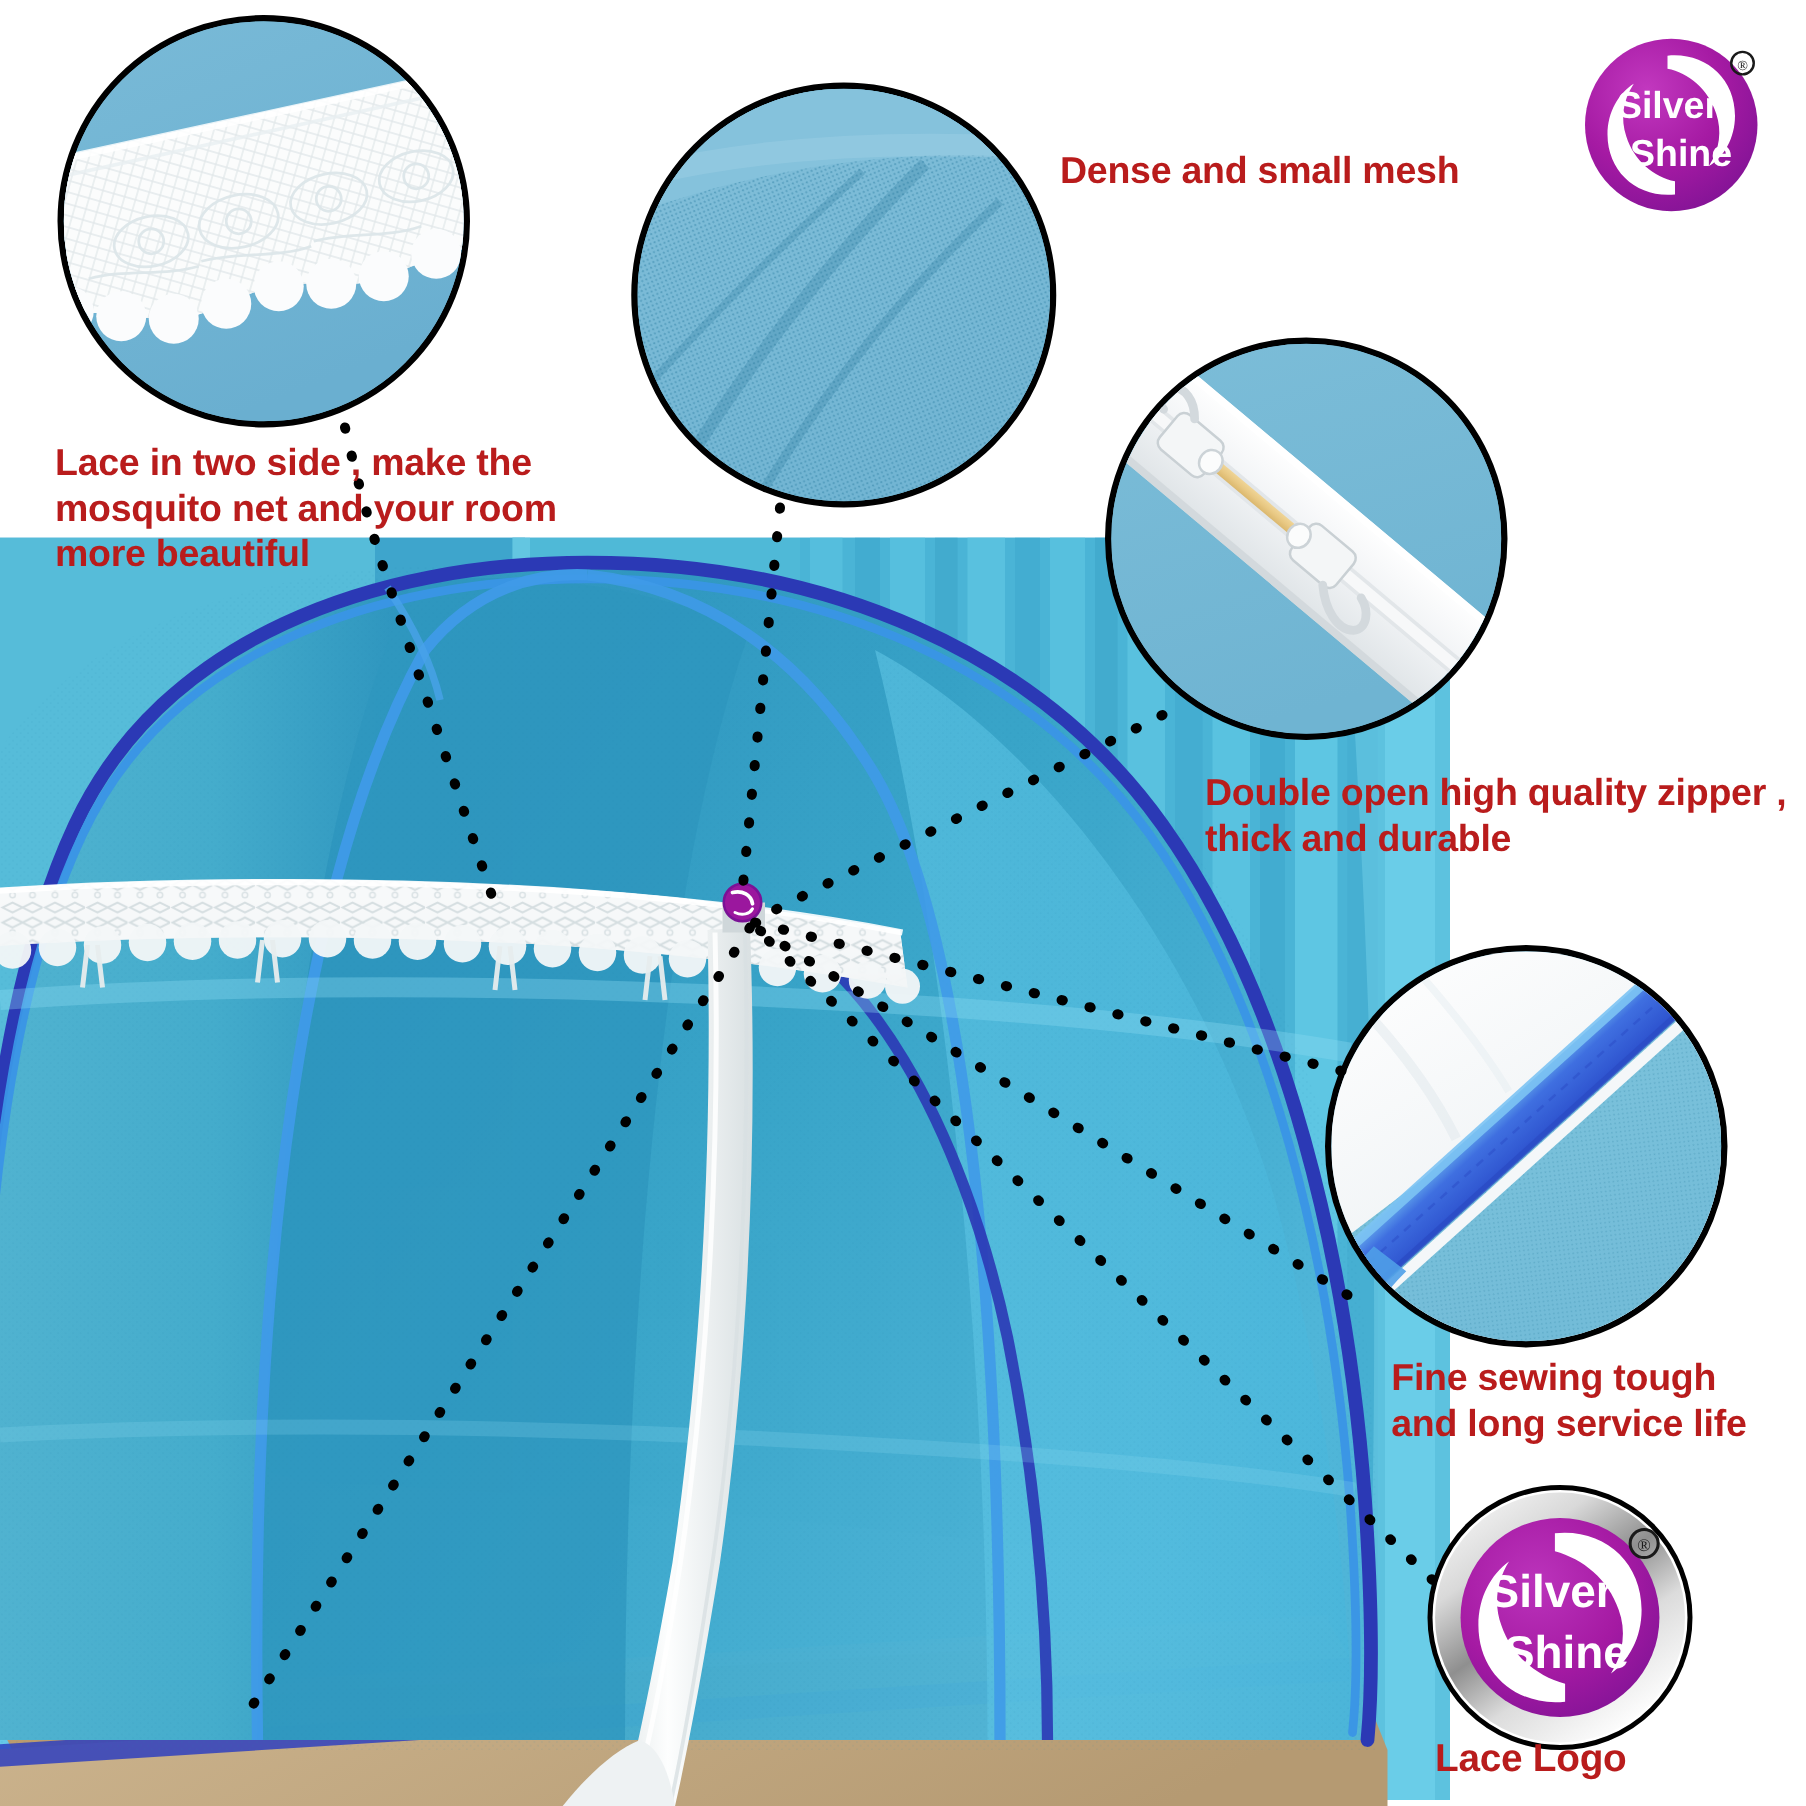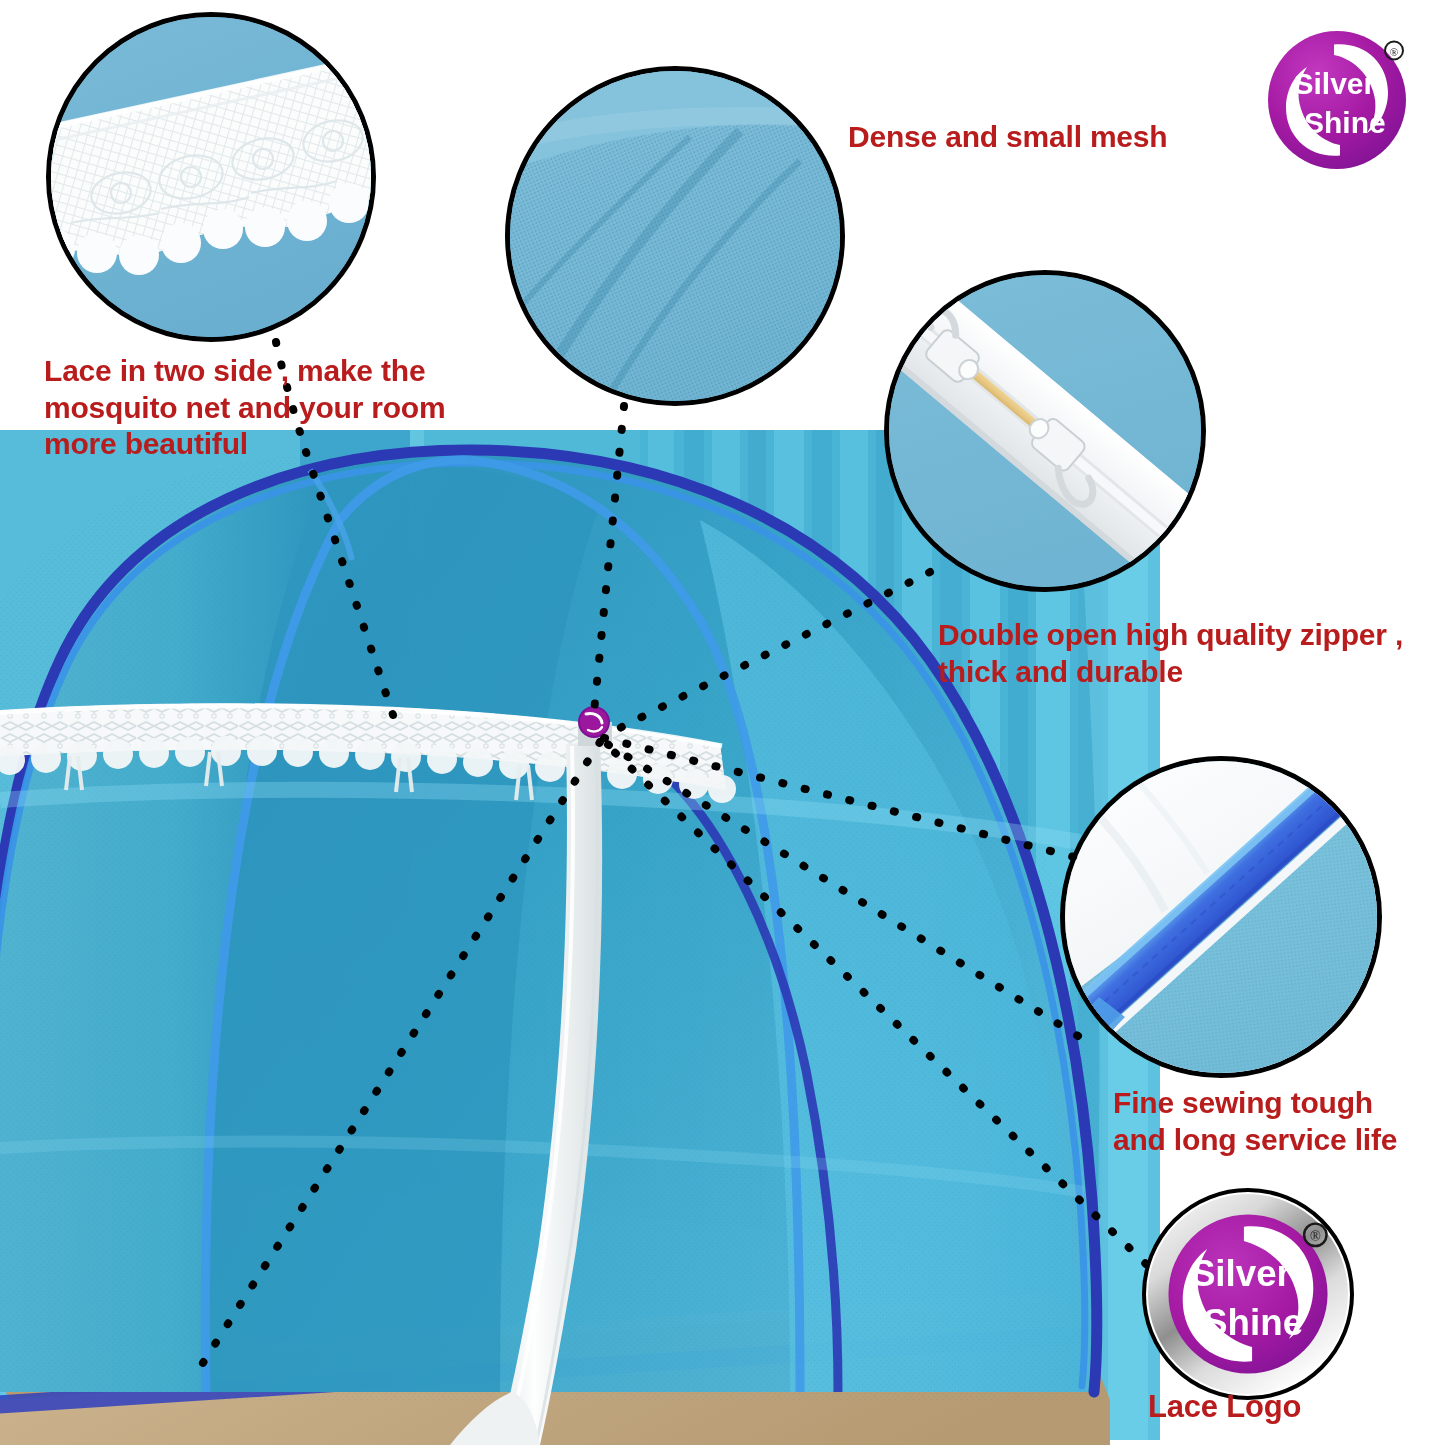--- a/index.html
+++ b/index.html
@@ -33,21 +33,21 @@
     font-family: "Liberation Sans", sans-serif;
     font-weight: bold;
     font-size: 30px;
     line-height: 1.22;
     letter-spacing: -0.2px;
     white-space: pre-line;
     z-index: 40;
   }
   #label-lace     { left: 44px;   top: 336px;  width: 410px; margin-top: 17px; }
   #label-mesh     { left: 848px;  top: 119px;  width: 420px; }
-  #label-zipper   { left: 938px;  top: 617px;  width: 470px; }
+  #label-zipper   { left: 964px;  top: 617px;  width: 470px; }
   #label-sewing   { left: 1113px; top: 1085px; width: 320px; }
   #label-brand    { left: 1148px; top: 1388px; width: 260px; font-size: 31px; }
 
   
   .detail-circle {
     position: absolute;
     border-radius: 50%;
     overflow: hidden;
     border: 5px solid #000000;
     box-sizing: border-box;

